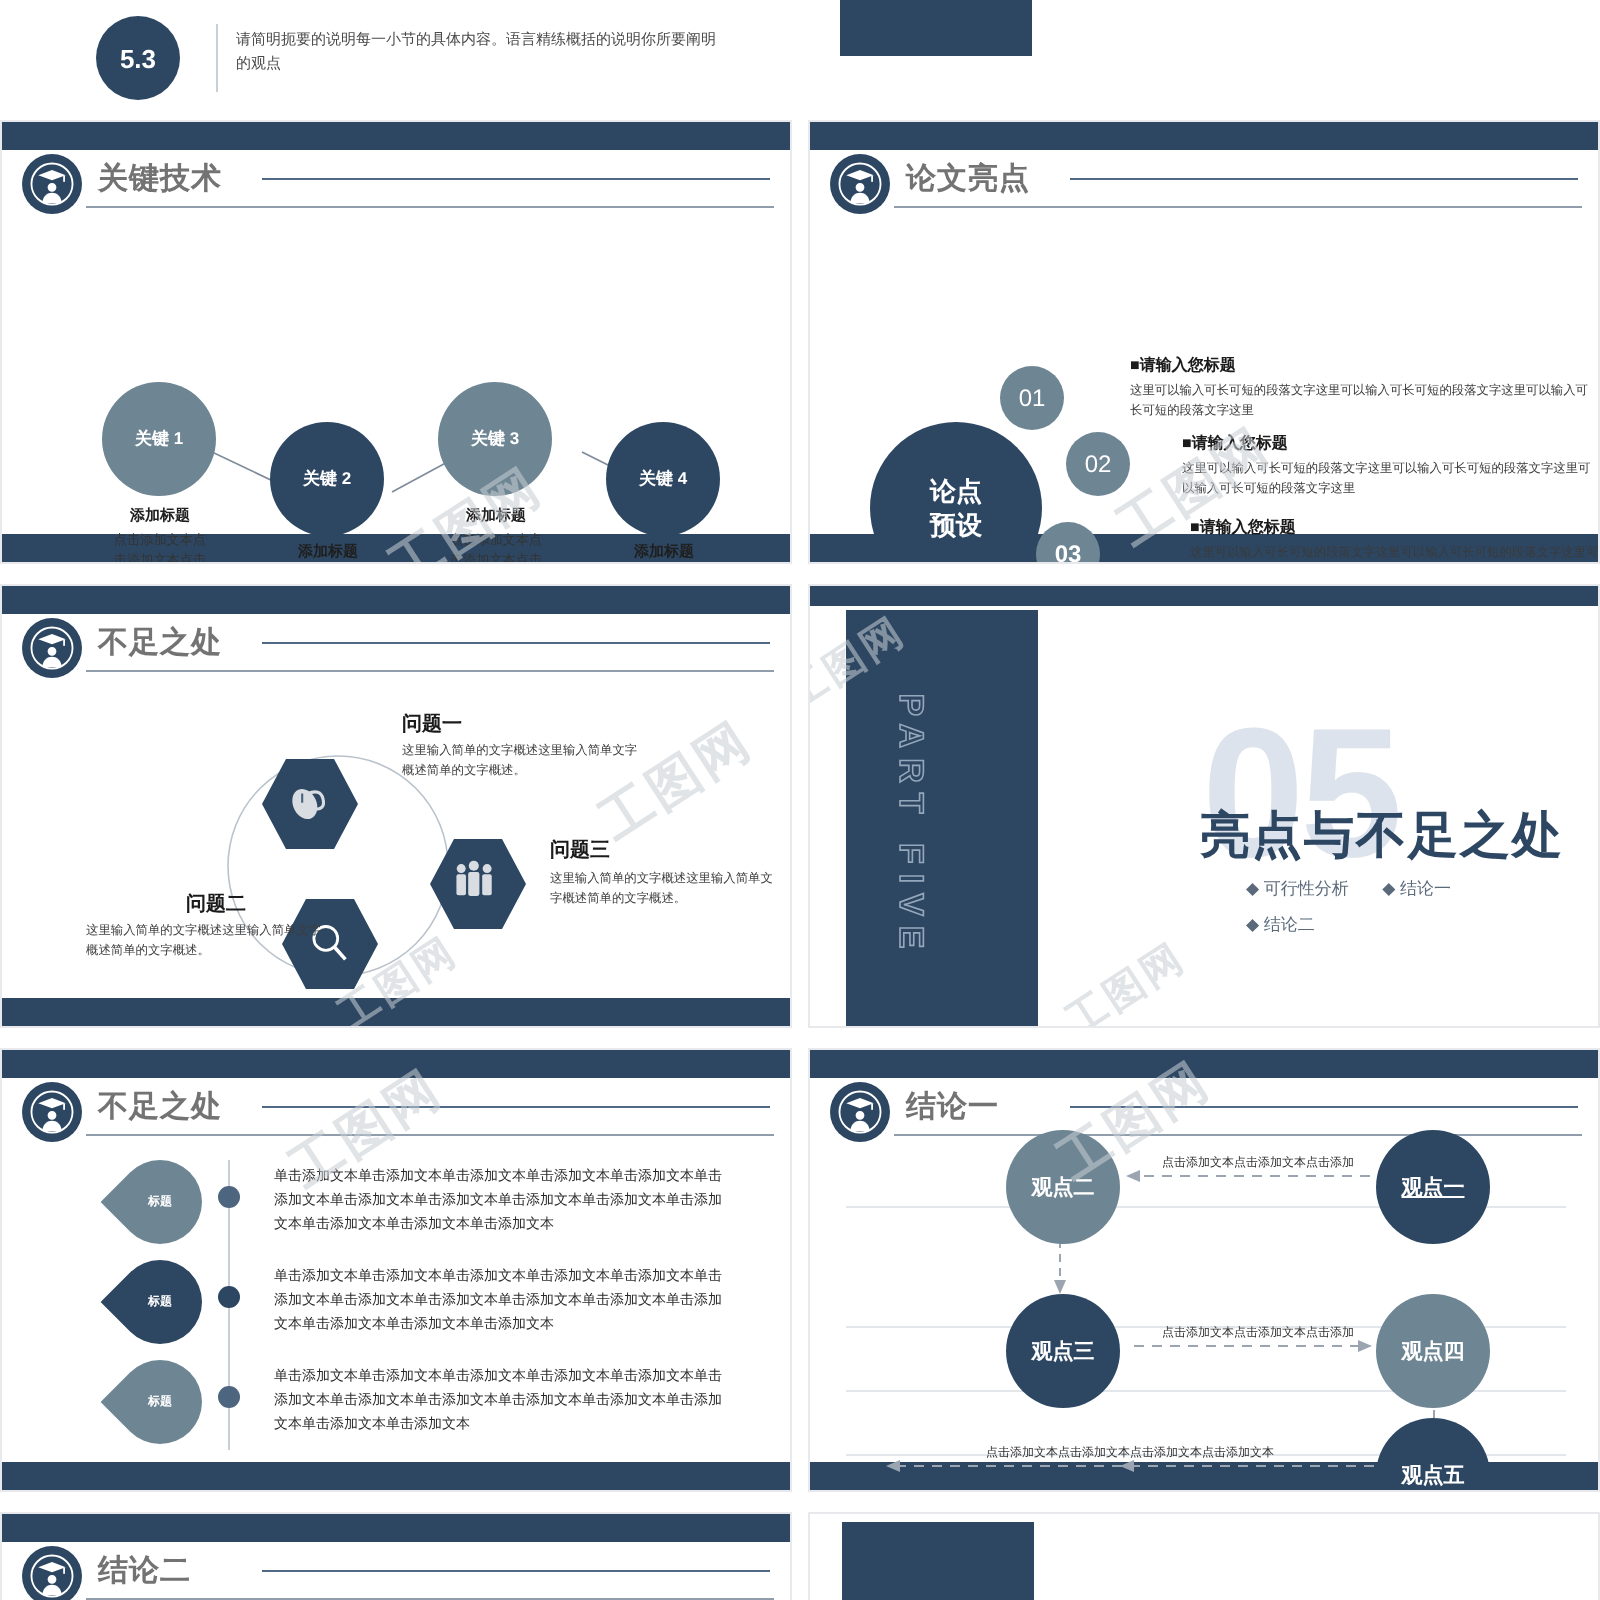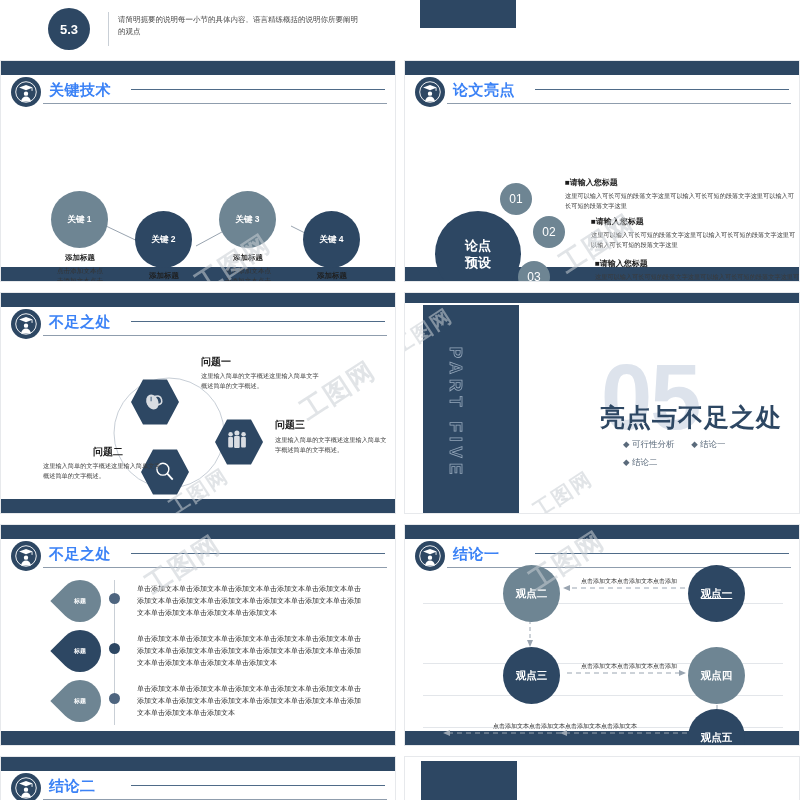--- a/index.html
+++ b/index.html
@@ -10,21 +10,21 @@
   
   .slide { position:absolute; background:#ffffff; overflow:hidden; }
   .slide .band { position:absolute; left:0; width:100%; background:#2d4763; }
 
   
   .shead { position:absolute; left:10px; top:8px; right:8px; height:30px; }
   .sicon { position:absolute; left:0; top:0; width:30px; height:30px; border-radius:50%;
            background:#2d4763; }
   .sicon svg { position:absolute; left:4px; top:4px; width:22px; height:22px; }
   .stitle { position:absolute; left:38px; top:2px; font-size:15px; font-weight:bold;
-            color:#3b82f6; letter-spacing:.5px; line-height:22px; }
+            color:#737373; letter-spacing:.5px; line-height:22px; }
   .srule { position:absolute; left:32px; right:0; top:26px; height:1px; background:#8f9dad; }
 
   
   .wm { position:absolute; color:rgba(200,205,212,.55); font-size:26px; font-weight:bold;
         transform:rotate(-33deg); white-space:nowrap; pointer-events:none;
         letter-spacing:2px; }
   .wm.small { font-size:20px; }
 
   
   .c-dark  { background:#2d4763; }
@@ -146,21 +146,21 @@
       <span>论点</span>
       <span>预设</span>
     </div>
 
     <div class="circ" style="left:95px;top:122px;width:32px;height:32px;background:#6e8593;font-size:12px;font-weight:normal;text-align:right;">
       <span>01</span>
     </div>
     <div class="circ" style="left:128px;top:155px;width:32px;height:32px;background:#6e8593;font-size:12px;font-weight:normal;">
       <span>02</span>
     </div>
-    <div class="circ" style="left:113px;top:200px;width:32px;height:32px;background:#6e8593;font-size:12px;font-weight:normal;">
+    <div class="circ" style="left:113px;top:200px;width:32px;height:32px;background:#6e8593;font-size:12px;font-weight:bold;">
       <span>03</span>
     </div>
 
     <div style="position:absolute;left:160px;top:116px;width:232px;">
       <div class="txt b" style="position:relative;font-size:8px;color:#1b1b1b;">■请输入您标题</div>
       <div class="txt" style="position:relative;margin-top:3px;font-size:6.2px;line-height:10px;color:#3a3a3a;">这里可以输入可长可短的段落文字这里可以输入可长可短的段落文字这里可以输入可长可短的段落文字这里</div>
     </div>
     <div style="position:absolute;left:186px;top:155px;width:210px;">
       <div class="txt b" style="position:relative;font-size:8px;color:#1b1b1b;">■请输入您标题</div>
       <div class="txt" style="position:relative;margin-top:3px;font-size:6.2px;line-height:10px;color:#3a3a3a;">这里可以输入可长可短的段落文字这里可以输入可长可短的段落文字这里可以输入可长可短的段落文字这里</div>

